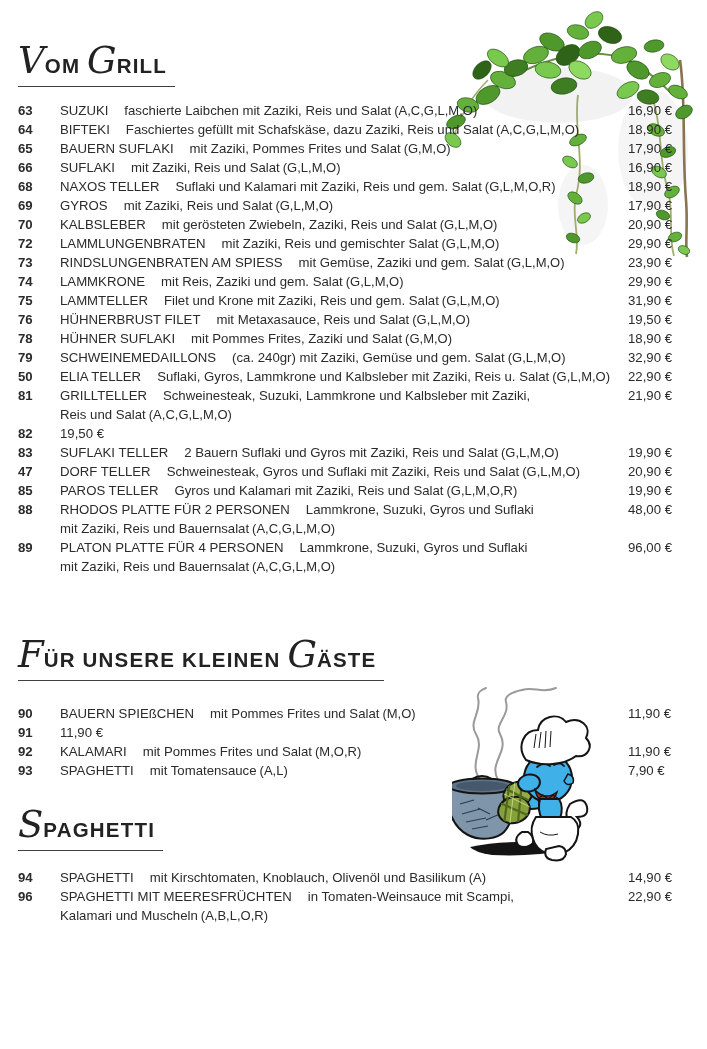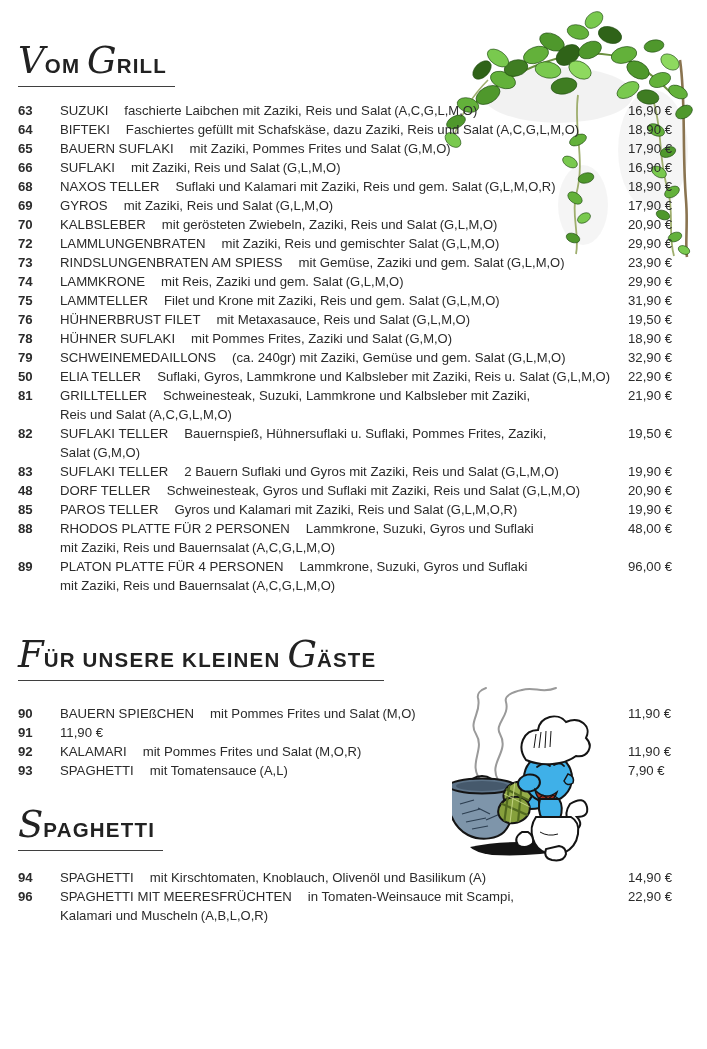--- a/index.html
+++ b/index.html
@@ -235,30 +235,29 @@
             <span class="txt"><span class="nm">ELIA TELLER</span><span>Suflaki, Gyros, Lammkrone und Kalbsleber mit Zaziki, Reis u. Salat</span><span class="alg">(G,L,M,O)</span></span>
             <span class="price">22,90 €</span>
           </div>
           <div class="row">
             <span class="num">81</span>
             <span class="txt"><span class="nm">GRILLTELLER</span><span>Schweinesteak, Suzuki, Lammkrone und Kalbsleber mit Zaziki,</span><br><span>Reis und Salat</span><span class="alg">(A,C,G,L,M,O)</span></span>
             <span class="price">21,90 €</span>
           </div>
           <div class="row">
             <span class="num">82</span>
-            <span class="txt"><span class="nm">SUFLAKI TELLER</span><span>Bauernspieß, Hühnersuflaki u. Suflaki, Pommes Frites, Zaziki, Salat</span><span class="alg">(G,M,O)</span></span>
             <span class="price">19,50 €</span>
           </div>
           <div class="row">
             <span class="num">83</span>
             <span class="txt"><span class="nm">SUFLAKI TELLER</span><span>2 Bauern Suflaki und Gyros mit Zaziki, Reis und Salat</span><span class="alg">(G,L,M,O)</span></span>
             <span class="price">19,90 €</span>
           </div>
           <div class="row">
-            <span class="num">48</span>
+            <span class="num">47</span>
             <span class="txt"><span class="nm">DORF TELLER</span><span>Schweinesteak, Gyros und Suflaki mit Zaziki, Reis und Salat</span><span class="alg">(G,L,M,O)</span></span>
             <span class="price">20,90 €</span>
           </div>
           <div class="row">
             <span class="num">85</span>
             <span class="txt"><span class="nm">PAROS TELLER</span><span>Gyros und Kalamari mit Zaziki, Reis und Salat</span><span class="alg">(G,L,M,O,R)</span></span>
             <span class="price">19,90 €</span>
           </div>
           <div class="row">
             <span class="num">88</span>

